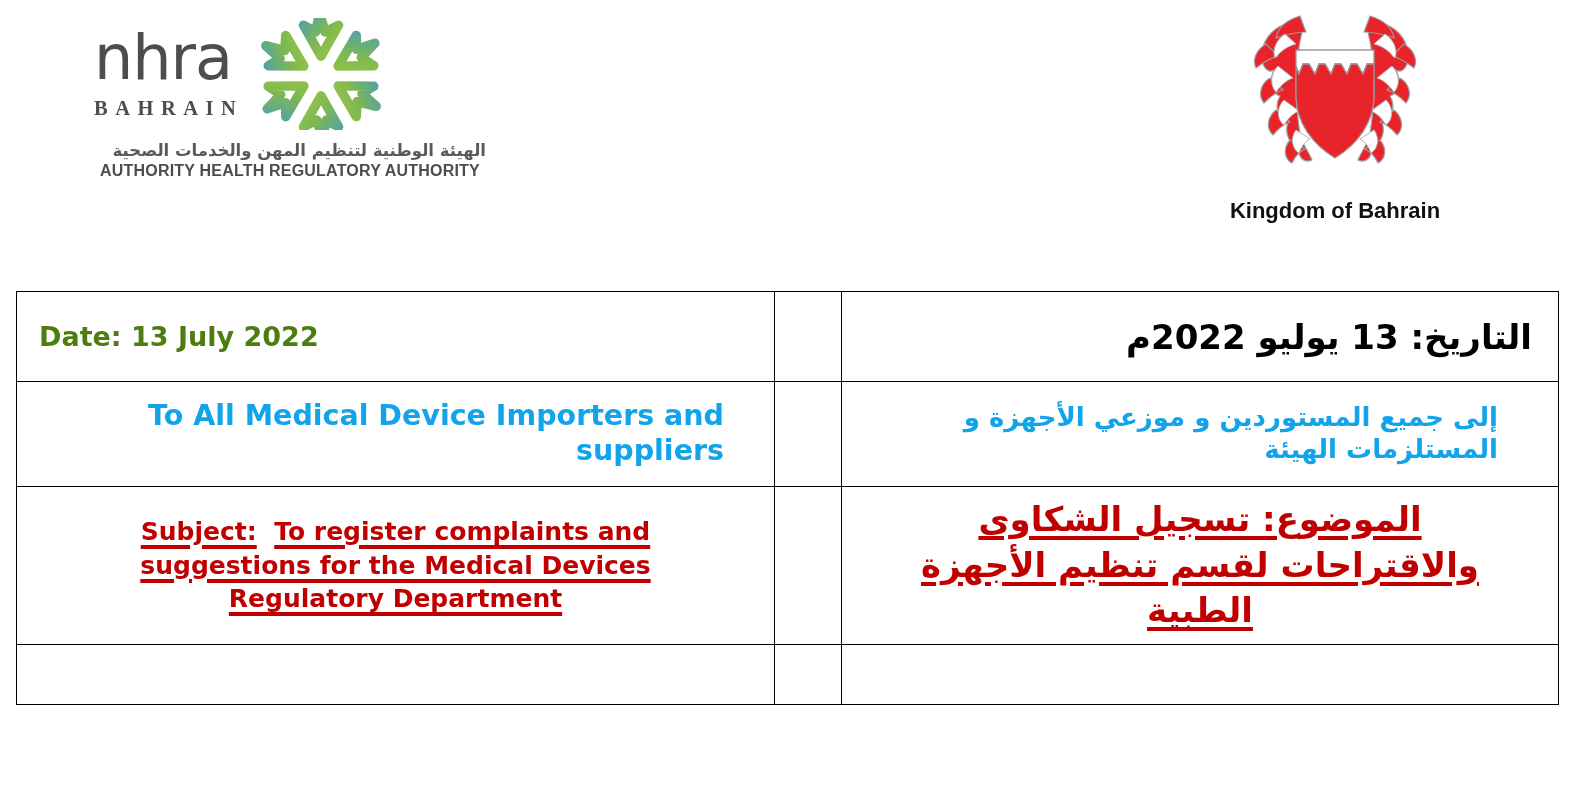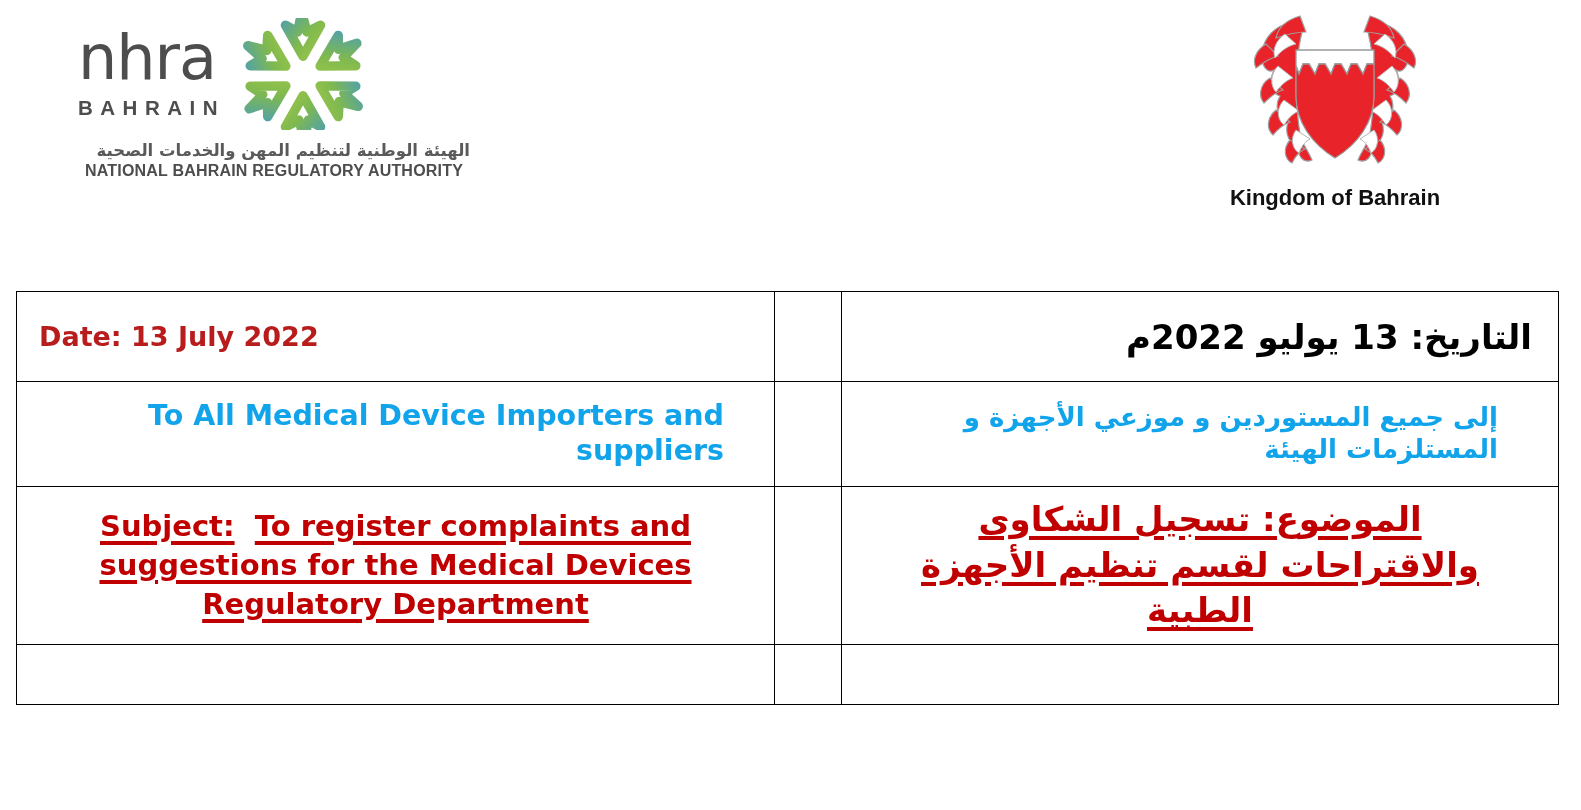--- a/index.html
+++ b/index.html
@@ -17,41 +17,41 @@
   
   .doc-header {
     position: relative;
     height: 268px;
     width: 1581px;
   }
 
   
   .nhra-block {
     position: absolute;
-    left: 78px;
+    left: 94px;
     top: 18px;
     width: 400px;
   }
   .nhra-top {
     display: flex;
     align-items: center;
     gap: 14px;
   }
   .nhra-wordmark { line-height: 1; }
   .nhra-word {
     font-family: "DejaVu Sans", sans-serif;
     font-size: 62px;
     font-weight: 400;
     color: #4d4d4d;
     letter-spacing: -1px;
     line-height: 0.92;
     display: block;
   }
   .nhra-sub {
-    font-family: Liberation Sans, sans-serif;
+    font-family: Liberation Serif, serif;
     font-size: 20.5px;
     font-weight: bold;
     color: #4d4d4d;
     letter-spacing: 7.5px;
     display: block;
     margin-top: 12px;
   }
   .nhra-flower { width: 128px; height: 112px; flex: 0 0 auto; }
   .nhra-tagline {
     margin-top: 12px;
@@ -96,21 +96,21 @@
     line-height: 1.1;
     margin-top: -2px;
   }
   .kob-en {
     font-family: "Liberation Sans", sans-serif;
     font-size: 22px;
     font-weight: bold;
     color: #111;
     display: block;
     line-height: 1.2;
-    margin-top: 1px;
+    margin-top: 14px;
   }
 
   
   .circ-table {
     position: absolute;
     left: 16px;
     top: 291px;
     width: 1542px;
     border-collapse: collapse;
     table-layout: fixed;
@@ -148,21 +148,21 @@
   }
   .title-wrap-en { padding: 14px 10px 0 10px; }
   .title-wrap-ar { padding: 14px 18px 0 10px; }
 
   
   .r-date { height: 90px; }
   .date-en {
     font-family: "DejaVu Sans", sans-serif;
     font-size: 27px;
     font-weight: bold;
-    color: #b91c1c;
+    color: #4d7c0f;
     text-align: left;
     padding-left: 22px;
   }
   .date-ar {
     font-family: "DejaVu Sans", sans-serif;
     font-size: 34px;
     font-weight: bold;
     color: #000;
     direction: rtl;
     padding-right: 26px;
@@ -191,21 +191,21 @@
   
   .r-subj { height: 158px; }
   .subj-en, .subj-ar {
     color: #C00000;
     font-weight: bold;
     text-align: center;
     line-height: 1.35;
   }
   .subj-en {
     font-family: "DejaVu Sans", sans-serif;
-    font-size: 29px;
+    font-size: 25px;
     padding: 6px 60px;
   }
   .subj-ar {
     font-family: "DejaVu Sans", sans-serif;
     font-size: 34px;
     direction: rtl;
     padding: 6px 60px;
   }
   .u-red {
     text-decoration: underline;
@@ -254,21 +254,21 @@
             </g>
             <g transform="rotate(300)">
               <path d="M0,-8 L-13,-31 L-4,-26 L-1,-40 L3,-26 L13,-31 Z" transform="translate(0,-9) scale(1.35)"></path>
             </g>
           </g>
         </g>
       </svg>
     </div>
     <div class="nhra-tagline">
       <span class="nhra-tag-ar">الهيئة الوطنية لتنظيم المهن والخدمات الصحية</span>
-      <span class="nhra-tag-en">NATIONAL BAHRAIN REGULATORY AUTHORITY</span>
+      <span class="nhra-tag-en">AUTHORITY HEALTH REGULATORY AUTHORITY</span>
     </div>
   </div>
 
   <div class="bahrain-block">
     <svg class="emblem-svg" viewBox="0 0 210 180">
       <g>
 
         <g fill="#E8242A" stroke="#a0a0a0" stroke-width="1.2">
           <path d="M62,18 C44,22 34,34 32,48 C30,62 38,70 44,66 C38,78 42,90 50,92 C44,102 48,116 58,118
                    C54,130 60,142 70,142 C66,152 74,160 82,156 C78,146 72,140 70,130 C68,116 66,100 66,86

